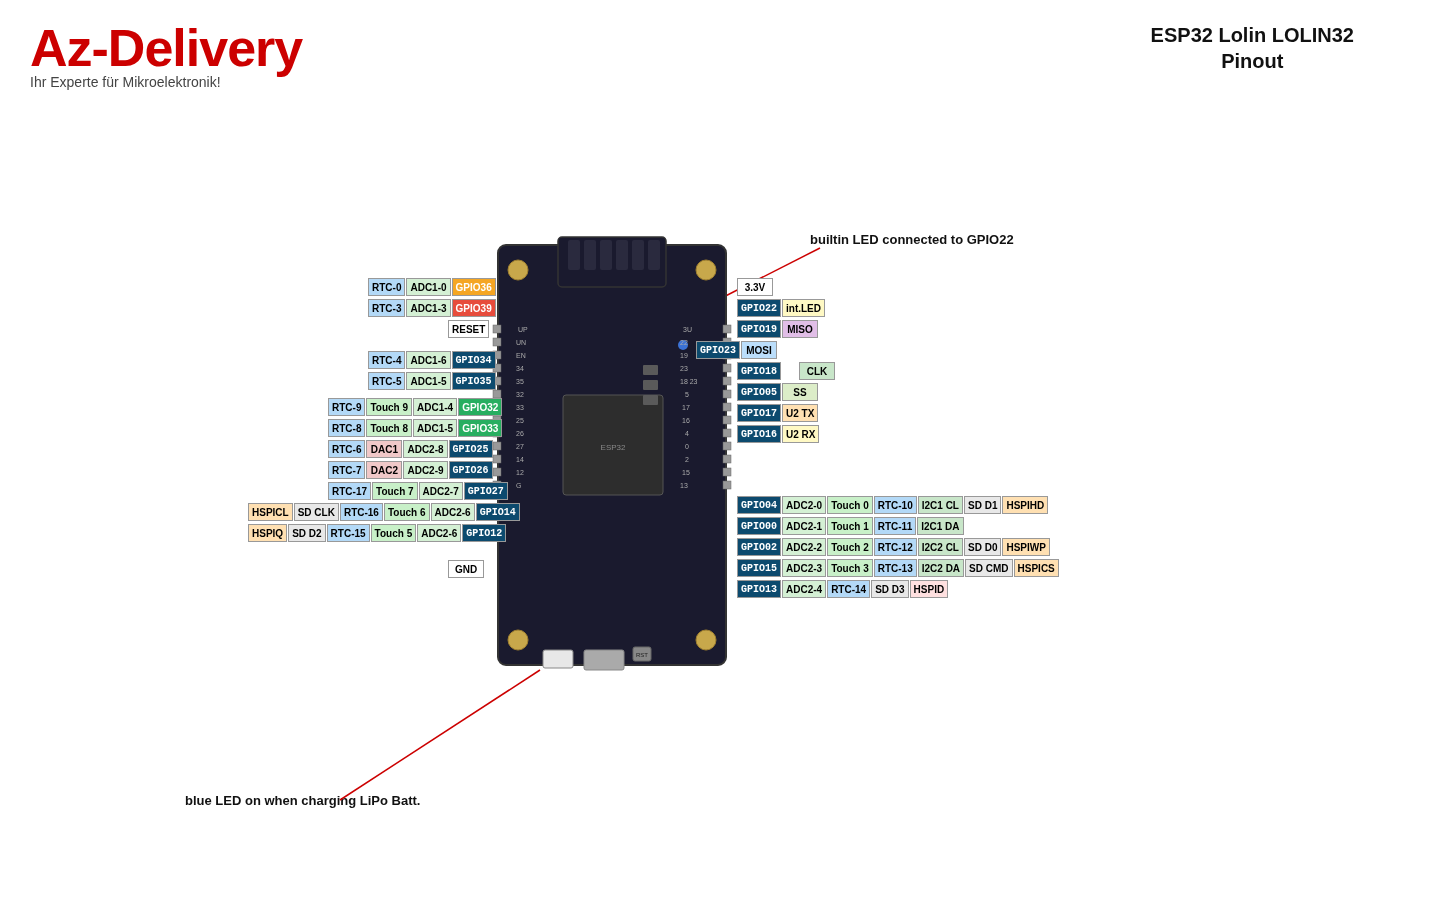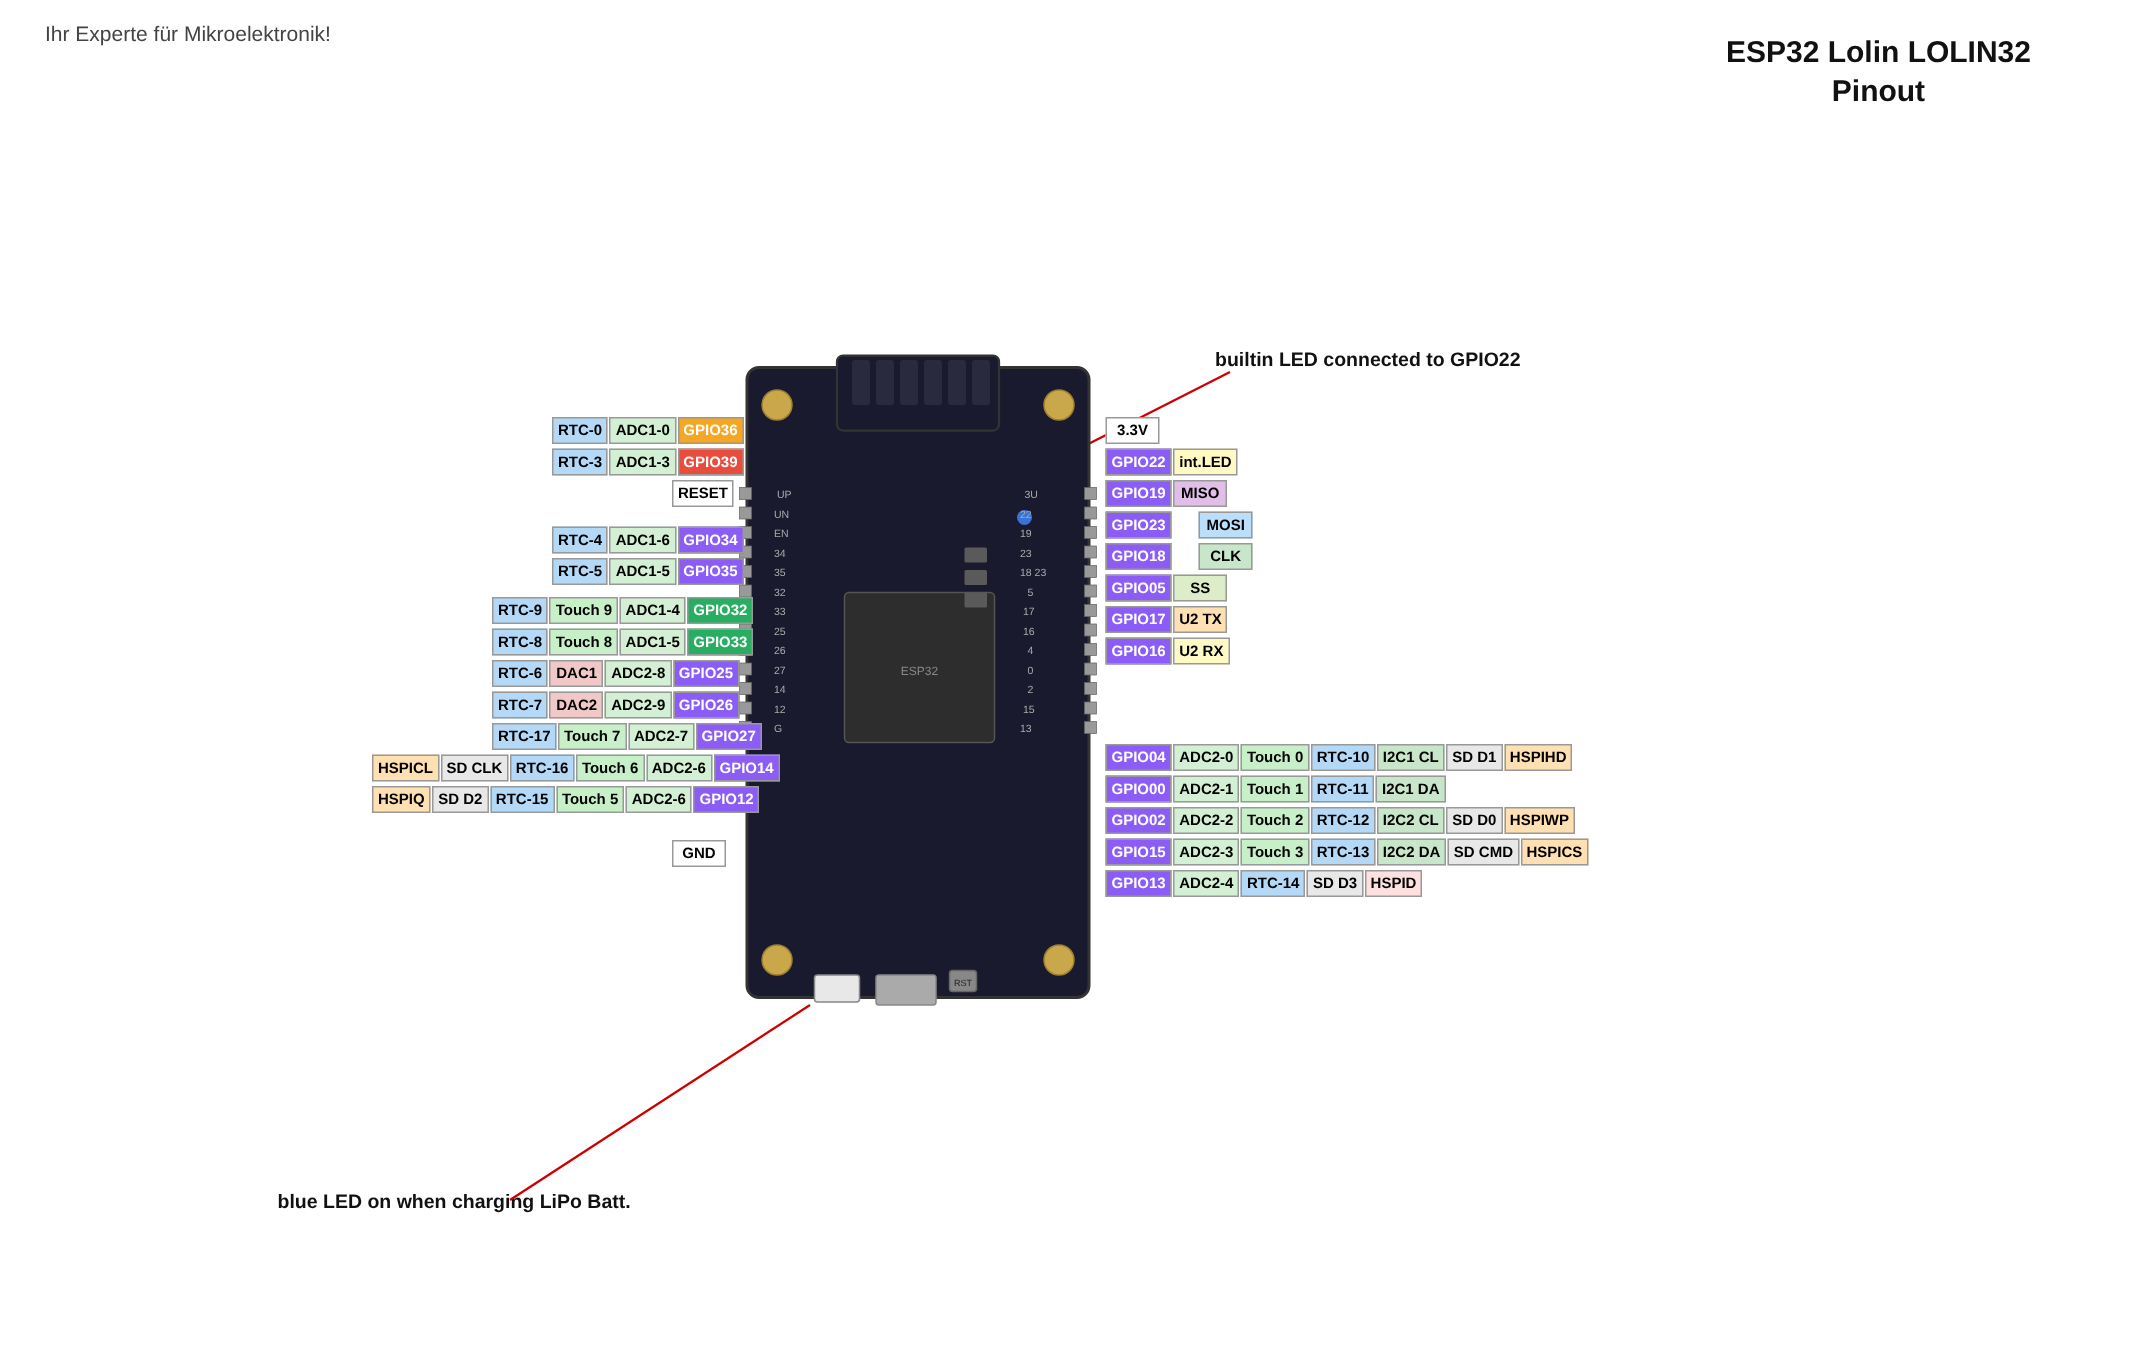--- a/index.html
+++ b/index.html
@@ -24,21 +24,21 @@
       height: 18px;
       min-width: 36px;
     }
 
     .color-rtc { background: #b3d9f7; }
     .color-touch { background: #c8f0c8; }
     .color-adc { background: #d4f0d4; }
     .color-gpio-orange { background: #f5a623; color: #fff; }
     .color-gpio-red { background: #e74c3c; color: #fff; }
     .color-gpio-green { background: #27ae60; color: #fff; }
-    .color-gpio-blue { background: #8b5cf6; color: #fff; }
+    .color-gpio-blue { background: #0c4a6e; color: #fff; font-family: Liberation Mono, monospace; }
     .color-dac { background: #f0c8c8; }
     .color-spi { background: #ffe0b2; }
     .color-sd { background: #e8e8e8; }
     .color-i2c { background: #c8e6c9; }
     .color-hspid { background: #ffe0e0; }
     .color-intled { background: #fff9c4; }
     .color-miso { background: #e1bee7; }
     .color-mosi { background: #bbdefb; }
     .color-clk { background: #c8e6c9; }
     .color-ss { background: #dcedc8; }
@@ -100,20 +100,21 @@
       position: absolute;
       font-size: 13px;
       font-weight: bold;
       color: #111;
     }
   </style>
 </head>
 <body>
 
 <div class="logo-area">
+  <div class="logo-text-main">Az-Delivery</div>
   <div class="logo-sub">Ihr Experte für Mikroelektronik!</div>
 </div>
 
 <div class="title-area">
   <div>ESP32 Lolin LOLIN32</div>
   <div>Pinout</div>
 </div>
 
 <div class="anno-text" style="top:232px; left:810px;">builtin LED connected to GPIO22</div>
 
@@ -308,21 +309,21 @@
       <span class="pin-label color-plain">3.3V</span>
     </div>
     <div style="position: absolute; display: flex; align-items: center; gap: 1px; top: 299px; left: 737px;">
       <span class="pin-label color-gpio-blue">GPIO22</span>
       <span class="pin-label color-intled">int.LED</span>
     </div>
     <div style="position: absolute; display: flex; align-items: center; gap: 1px; top: 320px; left: 737px;">
       <span class="pin-label color-gpio-blue">GPIO19</span>
       <span class="pin-label color-miso">MISO</span>
     </div>
-    <div style="position: absolute; display: flex; align-items: center; gap: 18px; top: 341px; left: 737px;">
+    <div style="position: absolute; display: flex; align-items: center; gap: 1px; top: 341px; left: 696px;">
       <span class="pin-label color-gpio-blue">GPIO23</span>
       <span class="pin-label color-mosi">MOSI</span>
     </div>
     <div style="position: absolute; display: flex; align-items: center; gap: 18px; top: 362px; left: 737px;">
       <span class="pin-label color-gpio-blue">GPIO18</span>
       <span class="pin-label color-clk">CLK</span>
     </div>
     <div style="position: absolute; display: flex; align-items: center; gap: 1px; top: 383px; left: 737px;">
       <span class="pin-label color-gpio-blue">GPIO05</span>
       <span class="pin-label color-ss">SS</span>

